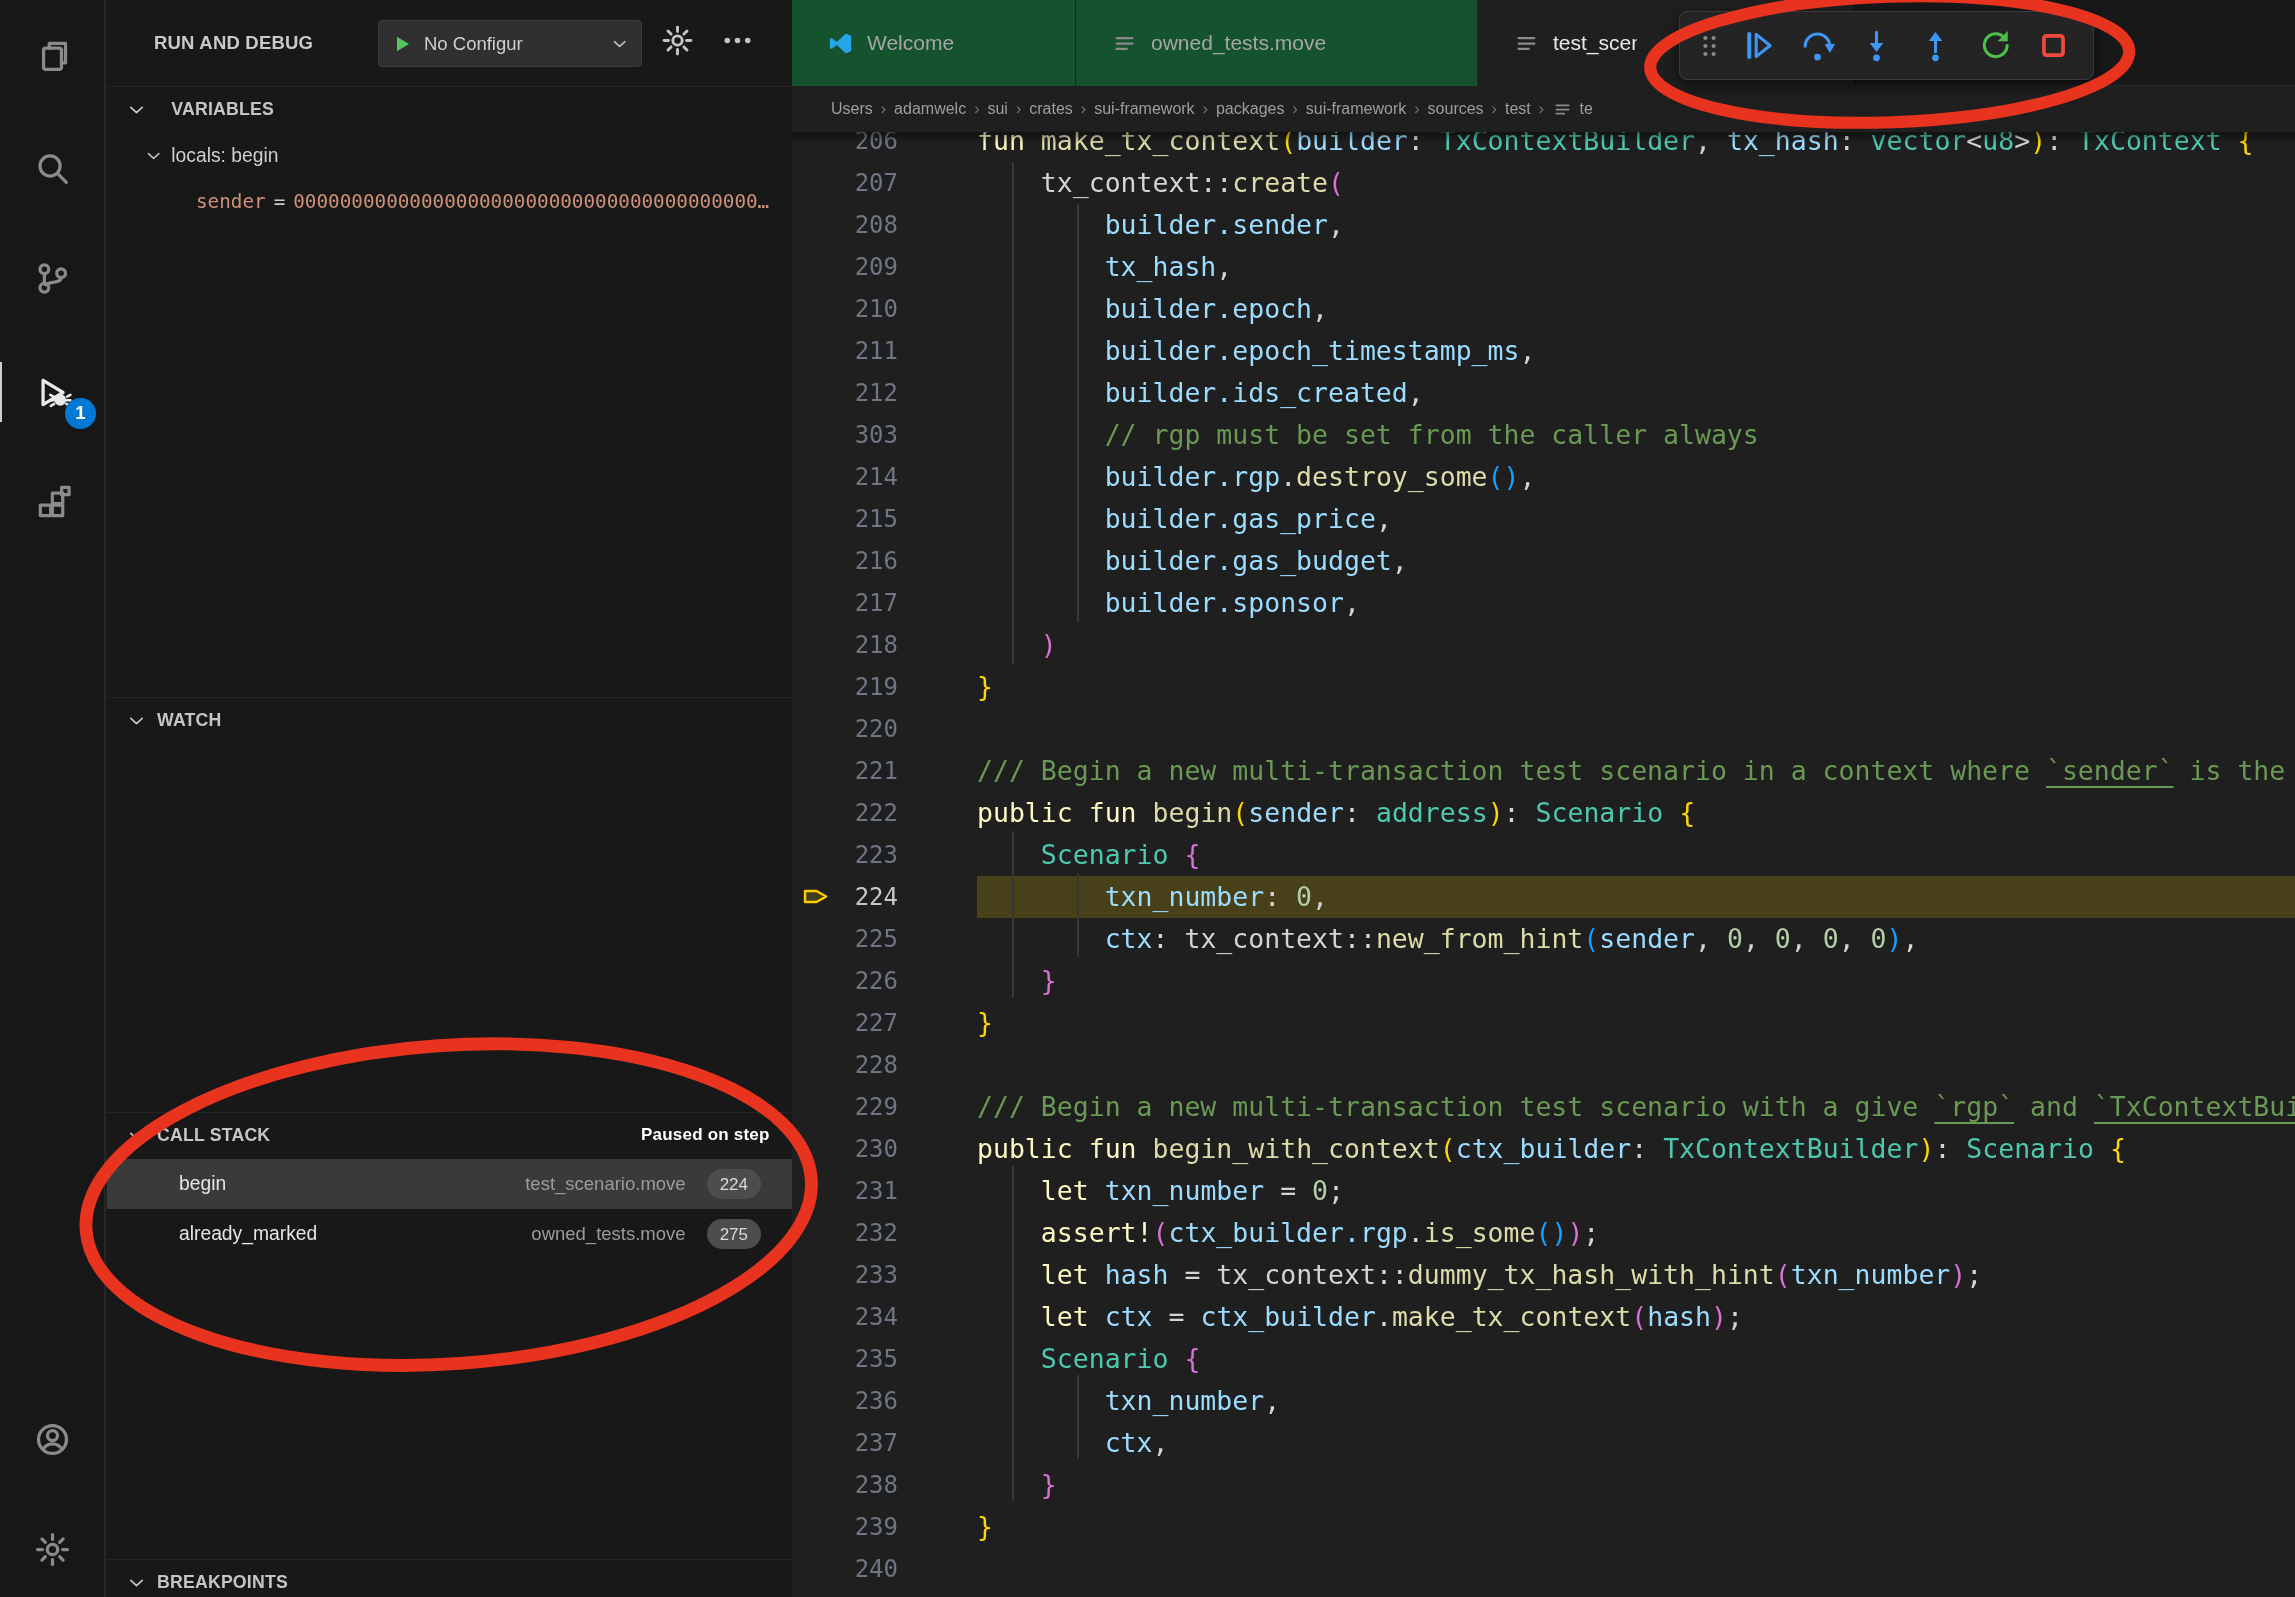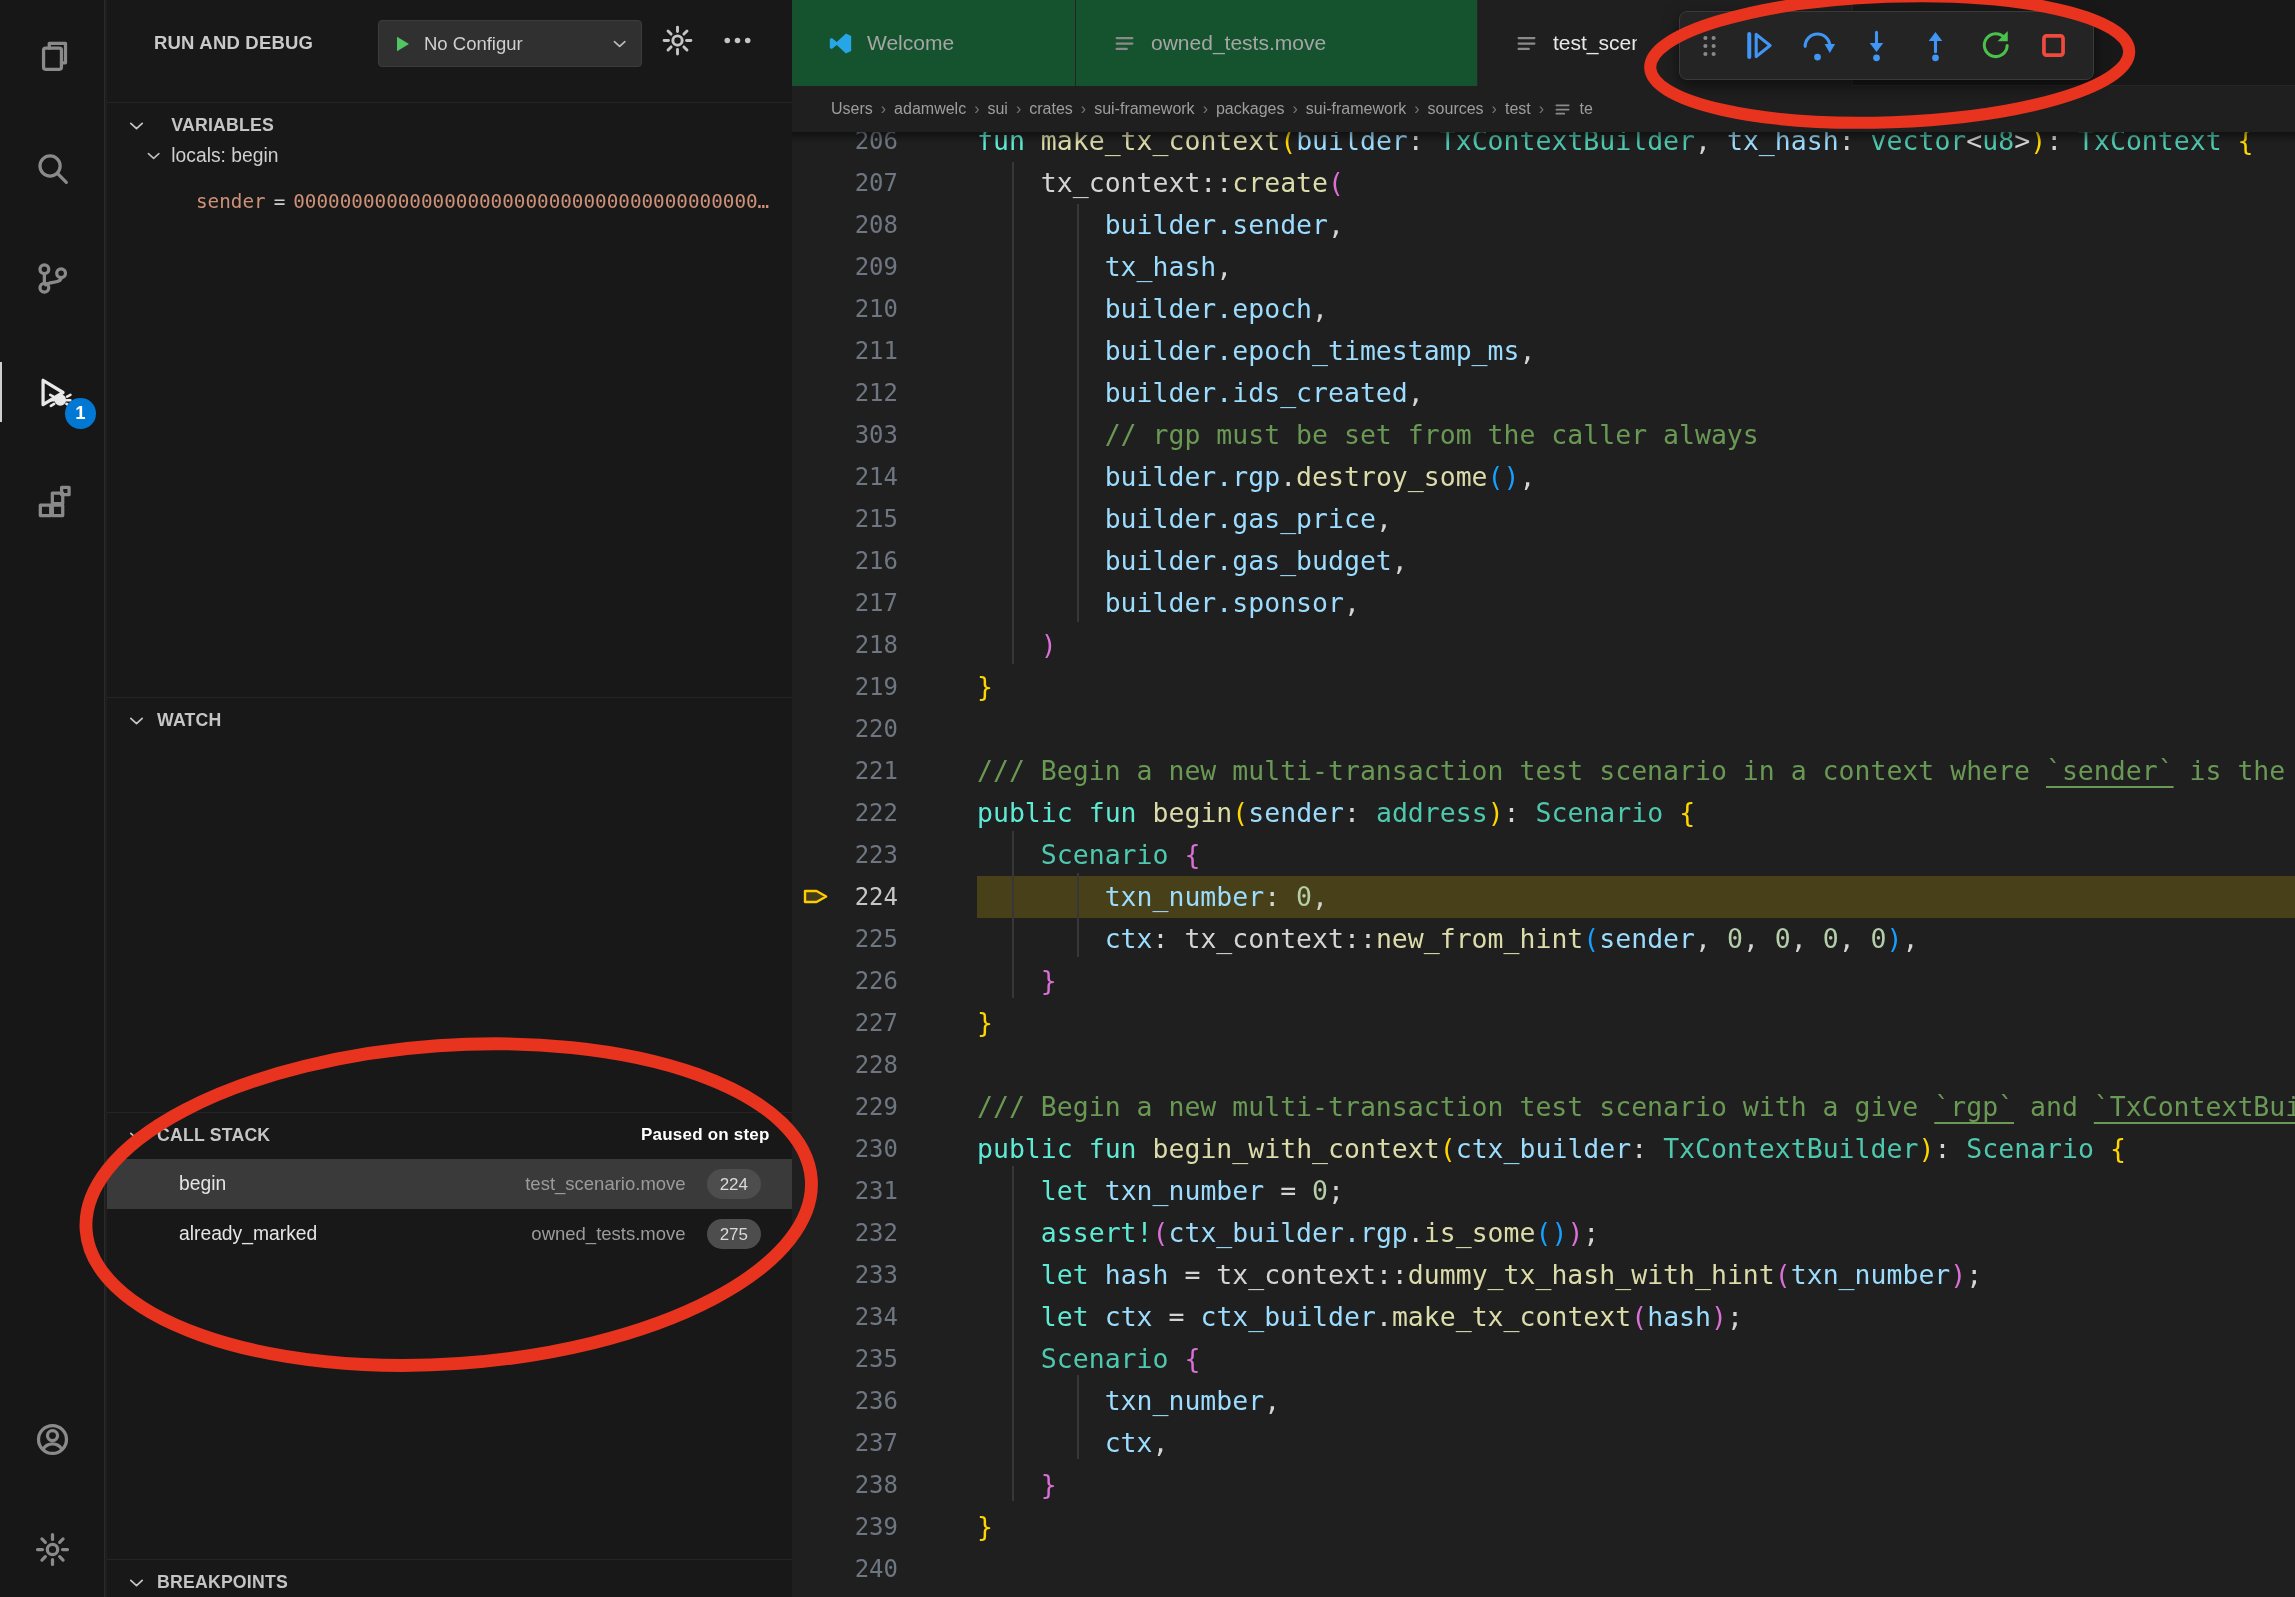--- a/index.html
+++ b/index.html
@@ -26,21 +26,21 @@
   .cfg{position:absolute;left:271px;top:20px;width:264px;height:47px;background:#303031;border:0.8px solid #3c3c3c;border-radius:4px;display:flex;align-items:center;gap:9.7px;padding:0 11.3px;color:#cfcfcf;font-size:18.5px;cursor:pointer;white-space:nowrap;}
   .cfg .play{color:#53c462;font-size:24px;}
   .cfg .chev{margin-left:auto;color:#bdbdbd;font-size:19.3px;}
   .hicon{position:absolute;top:23px;color:#c5c5c5;font-size:35px;cursor:pointer;}
   .hicon.gear{left:553px;}
   .hicon.more{left:613px;}
 
   .sect{position:absolute;left:0;right:0;height:45px;display:flex;align-items:center;gap:9.7px;padding:0 22.5px 0 19.3px;color:#c5c5c5;font-size:17.7px;font-weight:700;border-top:1.6px solid #242424;letter-spacing:0.2px;}
   .sect .icn{font-size:21px;color:#c5c5c5;}
   .sect .status{margin-left:auto;font-size:17px;font-weight:600;color:#fff;}
-  .s-vars{top:102px;gap:24px;} .s-watch{top:697px;} .s-stack{top:1112px;} .s-bp{top:1559px;}
+  .s-vars{top:86px;gap:24px;} .s-watch{top:697px;} .s-stack{top:1112px;} .s-bp{top:1559px;}
 
   .row-locals{position:absolute;left:0;right:0;top:134px;height:43px;display:flex;align-items:center;gap:8px;padding-left:37px;color:#cfcfcf;font-size:19.3px;}
   .row-locals .icn{font-size:19.3px;color:#bdbdbd;}
   .row-sender{position:absolute;left:0;right:0;top:180px;height:43px;display:flex;align-items:center;padding-left:89px;font-family:"DejaVu Sans Mono",monospace;font-size:19.3px;white-space:nowrap;overflow:hidden;}
   .vname{color:#ce9178;} .veq{color:#cccccc;padding:0 8px;} .vval{color:#ce9178;}
 
   .frames{position:absolute;left:0;right:0;top:1159px;}
   .frame{height:50px;display:flex;align-items:center;padding:0 31px 0 72px;cursor:pointer;}
   .frame.sel{background:#3a3a3a;}
   .fname{color:#e5e5e5;font-size:19.3px;}
@@ -67,21 +67,21 @@
   .codewrap::before{content:"";position:absolute;top:0;left:0;right:0;height:11.3px;background:linear-gradient(rgba(0,0,0,.45),transparent);z-index:6;}
   .code{position:absolute;top:-12px;left:0;right:0;font-family:"DejaVu Sans Mono",monospace;font-size:26.5px;}
   .guide{position:absolute;width:1.6px;background:#373737;}
   .cl{display:flex;height:42px;line-height:42px;white-space:pre;}
   .glyph{flex:none;width:51px;position:relative;}
   .glyph .icn{position:absolute;left:9.7px;top:6.4px;font-size:29px;}
   .ln{flex:none;width:55px;text-align:right;color:#6e7681;font-size:24px;line-height:42px;cursor:pointer;}
   .ln.cur{color:#c6c6c6;}
   .lt{flex:1;margin-left:79px;overflow:hidden;cursor:text;}
   .cl.cur .lt{background:rgba(255,215,0,.18);}
-  .tk-kw{color:#5eead4;} .tk-fn{color:#dcdcaa;} .tk-ty{color:#4ec9b0;} .tk-va{color:#9cdcfe;}
+  .tk-kw{color:#fef9c3;} .tk-fn{color:#dcdcaa;} .tk-ty{color:#4ec9b0;} .tk-va{color:#9cdcfe;}
   .tk-nu{color:#b5cea8;} .tk-pl{color:#d4d4d4;}
   .tk-cm{color:#6a9955;} .tk-cmu{color:#6a9955;text-decoration:underline;text-underline-offset:5.6px;}
   .tk-b1{color:#ffd700;} .tk-b2{color:#da70d6;} .tk-b3{color:#179fff;}
 
   
   .dbg{position:absolute;left:1679px;top:11.3px;width:415px;height:69px;background:#242425;border:1.6px solid #3a3a3a;border-radius:8px;box-shadow:0 6.4px 14.5px rgba(0,0,0,.5);display:flex;align-items:center;gap:22px;padding-left:14.5px;z-index:20;}
   .dbtn{width:37px;height:37px;display:flex;align-items:center;justify-content:center;border-radius:6.4px;cursor:pointer;font-size:37px;}
   .dbtn:first-child{width:29px;font-size:32px;margin-right:-5.6px;cursor:grab;}
   .b-drag-handle{color:#8a8a8a;}
   .b-continue,.b-step-over,.b-step-into,.b-step-out{color:#3f96f5;}

